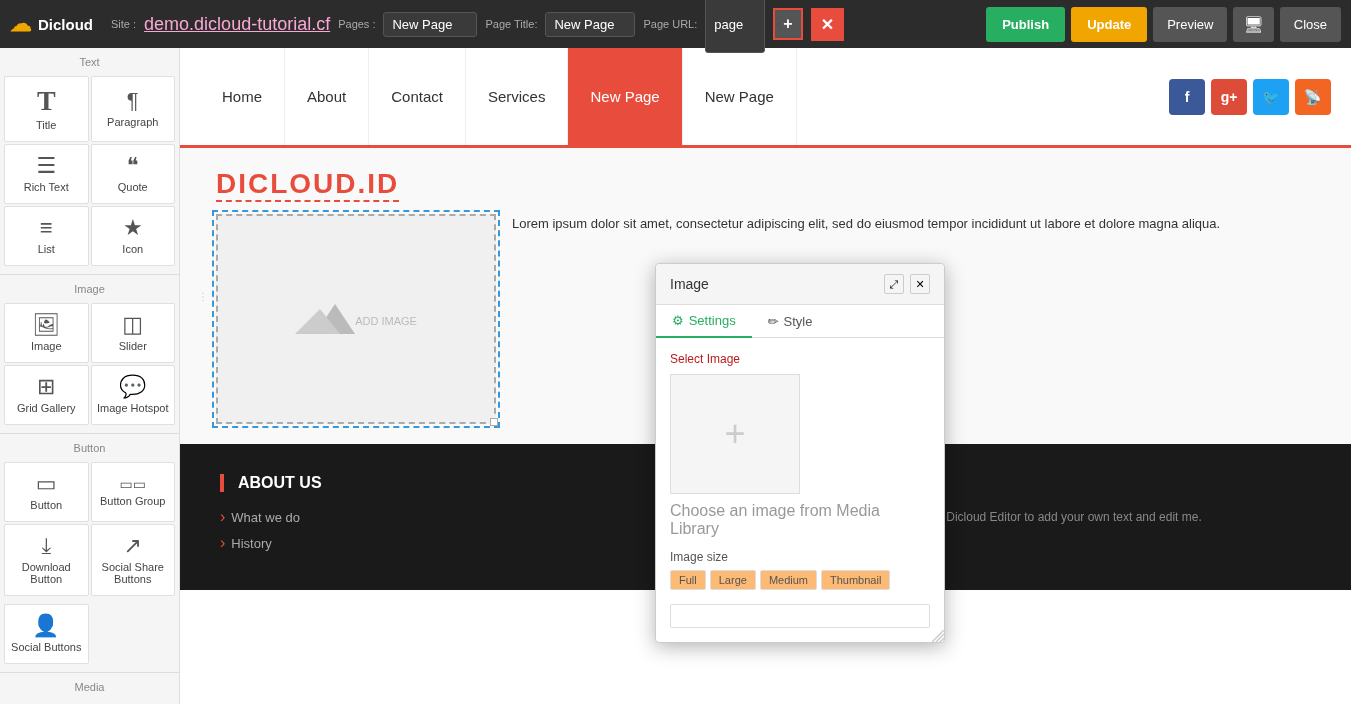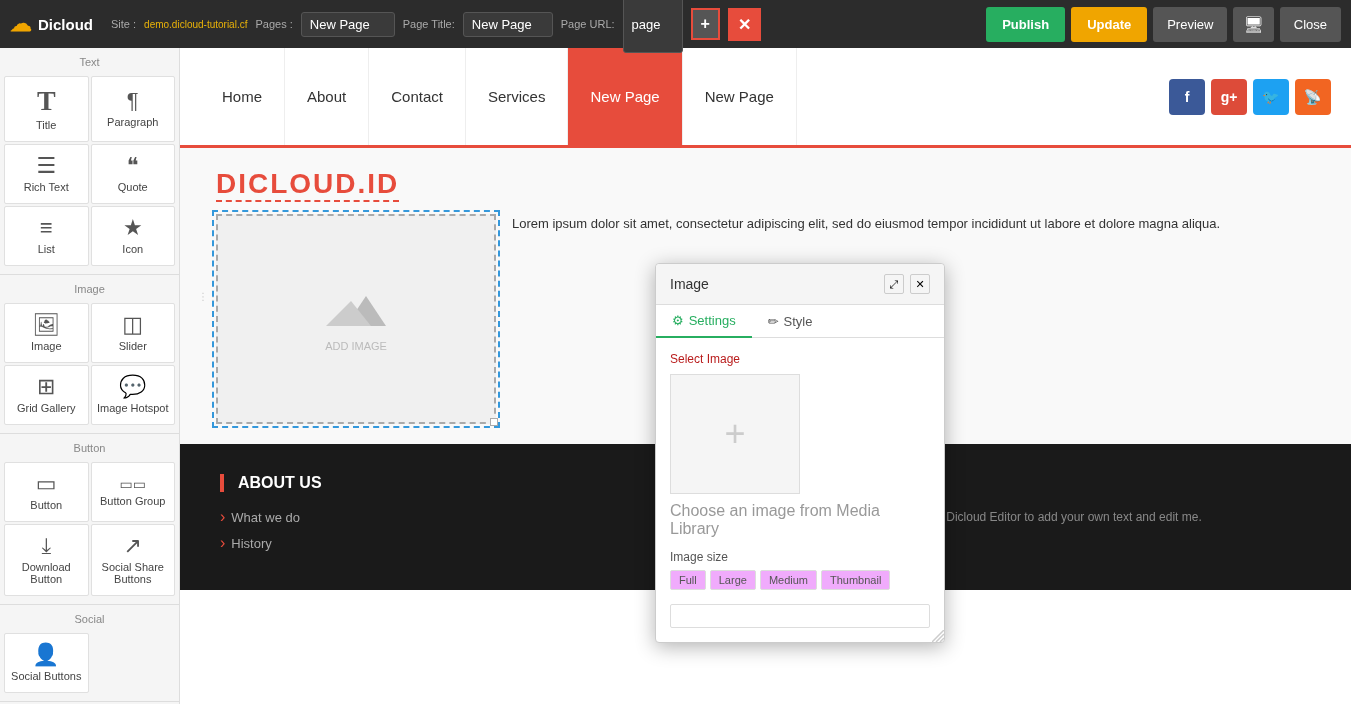--- a/index.html
+++ b/index.html
@@ -6,21 +6,21 @@
     body { font-family: Arial, sans-serif; font-size: 13px; overflow: hidden; width: 1351px; height: 704px; }
 
     
     #topbar {
       display: flex; align-items: center; background: #2c2c2c; height: 48px;
       padding: 0 10px; gap: 8px; position: relative; z-index: 100;
     }
     .logo-area { display: flex; align-items: center; gap: 6px; color: #fff; font-size: 15px; font-weight: bold; margin-right: 10px; }
     .logo-cloud { color: #f0a500; font-size: 22px; }
     .topbar-label { color: #aaa; font-size: 11px; }
-    .topbar-value { color: #eab308; font-size: 10px; }
+    .topbar-value { color: #f9a8d4; font-size: 18px; text-decoration: underline; }
     .page-select { background: #3a3a3a; color: #fff; border: 1px solid #555; padding: 4px 24px 4px 8px; font-size: 13px; border-radius: 3px; appearance: none; }
     .page-title-input { background: #3a3a3a; color: #fff; border: 1px solid #555; padding: 4px 8px; font-size: 13px; border-radius: 3px; width: 90px; }
     .page-url-input { background: #3a3a3a; color: #fff; border: 1px solid #555; padding: 20px 8px; font-size: 13px; border-radius: 3px; width: 60px; }
     .btn-add-page { background: #555; color: #fff; border: 2px solid #e74c3c; padding: 5px 8px; cursor: pointer; font-size: 16px; font-weight: bold; }
     .btn-del-page { background: #e74c3c; color: #fff; border: 2px solid #e74c3c; padding: 5px 8px; cursor: pointer; font-size: 16px; font-weight: bold; }
     .btn-publish { background: #27ae60; color: #fff; border: none; padding: 8px 16px; cursor: pointer; font-size: 13px; font-weight: bold; border-radius: 3px; }
     .btn-update { background: #f0a500; color: #fff; border: none; padding: 8px 16px; cursor: pointer; font-size: 13px; font-weight: bold; border-radius: 3px; }
     .btn-preview { background: #555; color: #fff; border: none; padding: 8px 14px; cursor: pointer; font-size: 13px; border-radius: 3px; }
     .btn-monitor { background: #555; color: #fff; border: none; padding: 8px 10px; cursor: pointer; font-size: 16px; border-radius: 3px; }
     .btn-close { background: #555; color: #fff; border: none; padding: 8px 14px; cursor: pointer; font-size: 13px; border-radius: 3px; }
@@ -77,21 +77,21 @@
     #content-area {
       padding: 20px; background: #f9f9f9; position: relative;
     }
     .site-title {
       font-size: 28px; font-weight: bold; color: #e74c3c; letter-spacing: 2px;
       border-bottom: 2px dashed #e74c3c; display: inline-block; margin-bottom: 12px;
     }
     .content-row { display: flex; gap: 16px; position: relative; }
     .image-placeholder {
       width: 280px; height: 210px; border: 2px dashed #aaa; background: #f0f0f0;
-      display: flex; flex-direction: column; align-items: center; justify-content: center;
+      display: flex; flex-direction: row; align-items: center; justify-content: center;
       color: #aaa; font-size: 12px; flex-shrink: 0; position: relative;
     }
     .resize-handle {
       width: 8px; height: 8px; background: #fff; border: 1px solid #aaa;
       position: absolute; bottom: -4px; right: -4px; cursor: se-resize;
     }
     .content-text { font-size: 13px; color: #333; line-height: 1.6; }
 
     
     #footer {
@@ -151,21 +151,21 @@
       width: 130px; height: 120px; border: 1px solid #ddd; background: #f5f5f5;
       display: flex; align-items: center; justify-content: center;
       cursor: pointer; margin-bottom: 8px;
     }
     .image-select-plus { font-size: 36px; color: #ccc; }
     .image-hint { font-size: 16px; color: #999; margin-bottom: 12px; }
     .image-size-label { font-size: 12px; color: #555; margin-bottom: 6px; }
     .image-size-options { display: flex; gap: 4px; margin-bottom: 8px; flex-wrap: wrap; }
     .size-opt {
       padding: 3px 8px; font-size: 11px; color: #555; border: 1px solid #ddd;
-      background: #f0abfc; cursor: pointer; border-radius: 2px;
+      background: #fdba74; cursor: pointer; border-radius: 2px;
     }
     .size-opt.active { background: #e74c3c; color: #fff; border-color: #e74c3c; }
     .custom-size-input {
       width: 100%; border: 1px solid #ddd; padding: 4px 6px;
       font-size: 12px; border-radius: 2px; margin-top: 6px;
     }
     .modal-resize-handle {
       position: absolute; bottom: 0; right: 0; width: 12px; height: 12px;
       cursor: se-resize;
     }
@@ -266,21 +266,20 @@
       <div class="sidebar-item">
         <span class="sidebar-icon">⤓</span>
         <span>Download Button</span>
       </div>
       <div class="sidebar-item">
         <span class="sidebar-icon">↗</span>
         <span>Social Share Buttons</span>
       </div>
     </div>
 
-    <div class="sidebar-section-label">Social</div>
     <div class="sidebar-grid">
       <div class="sidebar-item">
         <span class="sidebar-icon">👤</span>
         <span>Social Buttons</span>
       </div>
     </div>
 
     <div class="sidebar-section-label">Media</div>
   </div>
 

